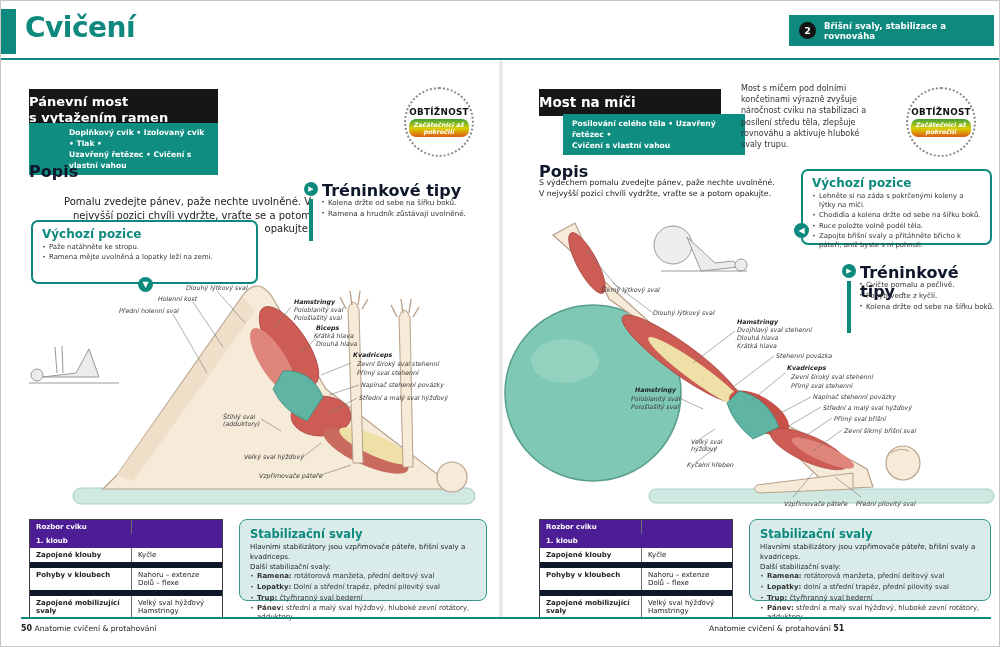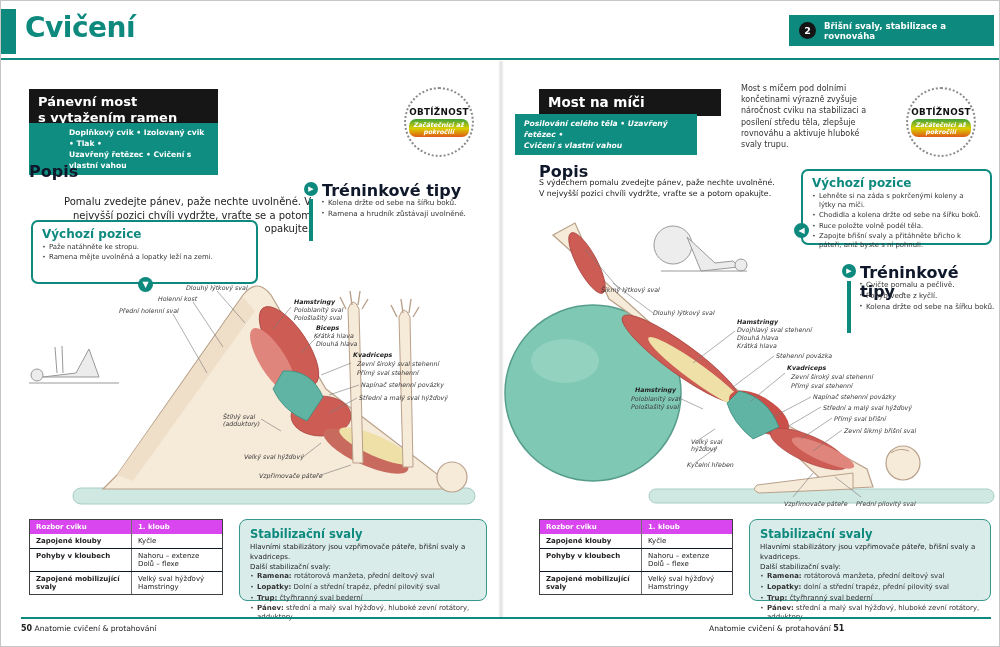--- a/index.html
+++ b/index.html
@@ -14,27 +14,27 @@
   .hdr-rule{left:0;top:57px;width:1000px;height:2px;background:#0d897e;}
   .hdr-chapter{left:788px;top:14px;width:205px;height:31px;background:#0d897e;color:#fff;
                display:flex;align-items:center;gap:8px;padding:0 10px;box-sizing:border-box;}
   .hdr-chapnum{width:17px;height:17px;border-radius:50%;background:#141414;color:#fff;
                font-size:9.5px;font-weight:bold;display:flex;align-items:center;justify-content:center;flex:0 0 17px;}
   .hdr-chaptitle{font-size:8.6px;font-weight:bold;}
   .gutter{left:497px;top:60px;width:6px;height:556px;
           background:linear-gradient(90deg,rgba(0,0,0,0) 0%,rgba(0,0,0,.12) 50%,rgba(0,0,0,0) 100%);}
 
   
-  .tblock{background:#161616;color:#fff;font-weight:bold;box-sizing:border-box;padding:5px 9px;line-height:1.25;}
+  .tblock{background:#161616;color:#fff;font-weight:bold;box-sizing:border-box;padding:5px 0;line-height:1.25;}
   .tagbar{background:#0f8d81;color:#fff;font-weight:bold;font-size:7.6px;line-height:1.45;
           box-sizing:border-box;padding:4px 9px;}
   .l-title{left:28px;top:88px;width:189px;font-size:13px;}
   .l-tags{left:28px;top:122px;width:189px;padding-left:40px;}
   .r-title{left:538px;top:88px;width:182px;font-size:13.5px;}
-  .r-tags{left:514px;top:113px;width:182px;font-style:italic;}
+  .r-tags{left:562px;top:113px;width:182px;}
 
   .intro{font-size:8px;line-height:1.4;color:#333;}
   .l-intro{left:222px;top:82px;width:152px;}
   .r-intro{left:740px;top:82px;width:132px;}
 
   
   .badge{width:70px;height:70px;border-radius:50%;background:#fff;border:2px dotted #8a8a8a;
          display:flex;flex-direction:column;align-items:center;justify-content:center;box-sizing:border-box;}
   .badge-label{font-size:8.8px;font-weight:bold;color:#111;letter-spacing:.3px;}
   .badge-level{margin-top:2px;font-size:6.3px;font-weight:bold;font-style:italic;color:#fff;text-align:center;
@@ -78,23 +78,23 @@
 
   
   .labels{left:0;top:0;width:1000px;height:647px;pointer-events:none;}
   .labels > div{position:absolute;font-size:6.3px;font-style:italic;color:#3a3a3a;line-height:1.18;white-space:pre-line;}
   .labels > div.bold{font-weight:bold;color:#222;}
 
   
   .tbl{width:192px;border:1.5px solid #3f3f3f;font-size:7px;background:#fff;}
   .l-tbl{left:28px;top:518px;}
   .r-tbl{left:538px;top:518px;}
-  .tbl-row{display:flex;border-top:1px solid #0f172a;}
+  .tbl-row{display:flex;border-top:6px solid #0f172a;}
   .tbl-row:first-child{border-top:none;}
-  .tbl-head{background:#d946ef;color:#fff;}
+  .tbl-head{background:#4c1d95;color:#fff;flex-direction:column;}
   .tbl-head .tbl-c1,.tbl-head .tbl-c2{font-weight:bold;}
   .tbl-c1{width:102px;box-sizing:border-box;padding:3px 6px;font-weight:bold;border-right:1px solid #6f6f6f;}
   .tbl-c2{flex:1;box-sizing:border-box;padding:3px 6px;white-space:pre-line;}
 
   
   .stab{background:#d9ece9;border:1px solid #34988c;border-radius:8px;box-sizing:border-box;
         padding:6px 10px;font-size:7px;line-height:1.4;color:#222;}
   .l-stab{left:238px;top:518px;width:248px;height:82px;}
   .r-stab{left:748px;top:518px;width:242px;height:82px;}
   .stab-h{font-size:11.5px;font-weight:bold;color:#0d897e;margin-bottom:1px;}

